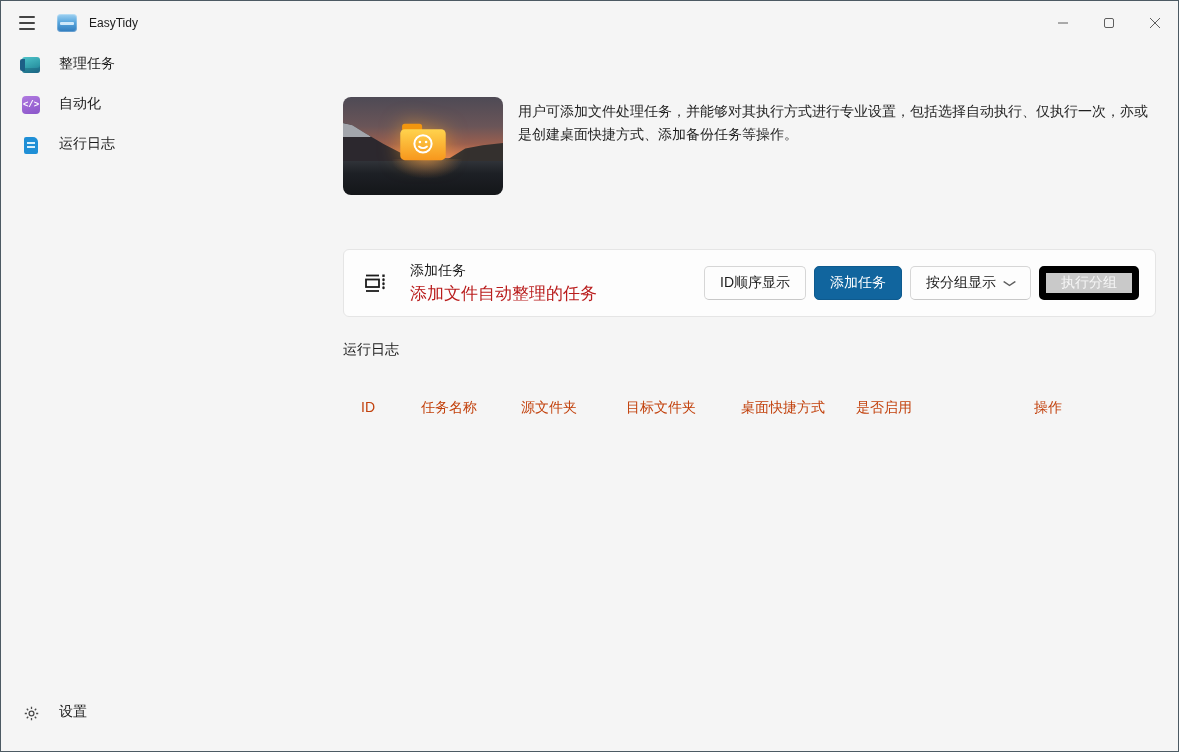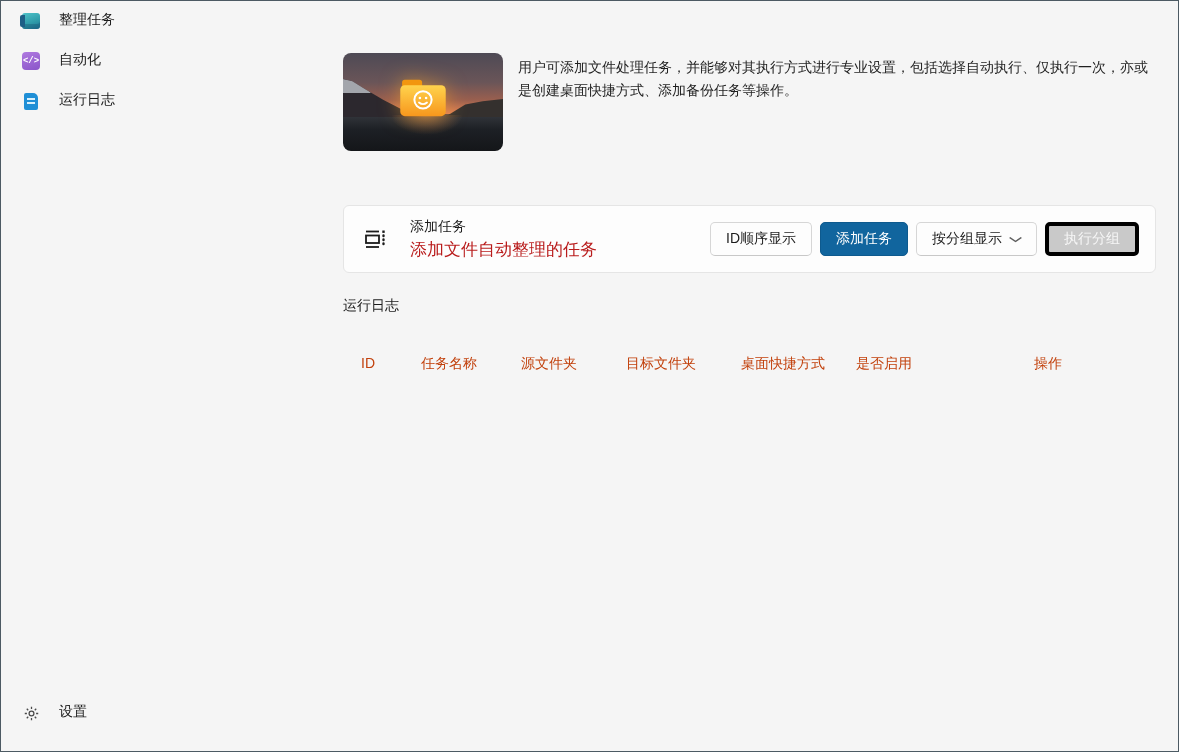--- a/index.html
+++ b/index.html
@@ -106,21 +106,21 @@
   .card-title { font-size:14px; color:#1b1b1b; }
   .card-subtitle { font-size:17px; color:#b91c1c; }
   .card-actions { margin-left:auto; display:flex; align-items:center; gap:8px; }
   .btn {
     height:34px; padding:8px 15px; font-size:14px; border-radius:5px; cursor:pointer;
     display:inline-flex; align-items:center; justify-content:center; gap:8px;
     font-family:"Liberation Sans", sans-serif;
   }
   .btn-standard { background:#fdfdfd; border:1px solid #d6d6d6; border-bottom-color:#c8c8c8; color:#1b1b1b; }
   .btn-primary { background:#11659e; border:1px solid #0e5a8e; color:#ffffff; }
-  .btn-disabled { background:#c9c9c9; border:4px solid #000000; color:#f6f6f6; cursor:default; }
+  .btn-disabled { background:#c9c9c9; border:7px solid #000000; color:#f6f6f6; cursor:default; }
   .chevron { font-size:10px; color:#5f5f5f; transform:scaleX(1.3); }
 
   
   .list-label { margin-top:24px; font-size:14px; color:#1b1b1b; }
   .table-header { margin-top:40px; display:flex; padding-left:18px; font-size:14px; color:#c2410c;justify-content:space-between; }
   .th { flex-shrink:0; }
   .th-id { width:60px; }
   .th-name { width:100px; }
   .th-source { width:105px; }
   .th-target { width:115px; }
@@ -128,20 +128,45 @@
   .th-enabled { width:178px; }
   .th-actions { flex:1; }
 
   svg { display:block; }
 </style>
 </head>
 <body>
 
 <div class="window">
 
+  <div class="titlebar">
+    <div class="hamburger">
+      <span></span>
+        <span></span>
+        <span></span>
+    </div>
+    <div class="appicon"></div>
+    <div class="app-title">EasyTidy</div>
+    <div class="titlebar-spacer"></div>
+    <div class="win-btn">
+      <svg width="12" height="12" viewBox="0 0 12 12">
+          <line x1="1" y1="6" x2="11" y2="6" stroke="#5f5f5f" stroke-width="1"></line>
+        </svg>
+    </div>
+    <div class="win-btn">
+      <svg width="12" height="12" viewBox="0 0 12 12">
+          <rect x="1.5" y="1.5" width="9" height="9" rx="1.5" fill="none" stroke="#5f5f5f" stroke-width="1"></rect>
+        </svg>
+    </div>
+    <div class="win-btn">
+      <svg width="12" height="12" viewBox="0 0 12 12">
+          <path d="M1 1 L11 11 M11 1 L1 11" stroke="#5f5f5f" stroke-width="1"></path>
+        </svg>
+    </div>
+  </div>
 
   <div class="app-body">
 
     <div class="sidebar">
       <div class="nav-item">
         <span class="nav-icon">
             <span class="icon-organize"></span>
           </span>
         <span class="nav-label">整理任务</span>
       </div>

